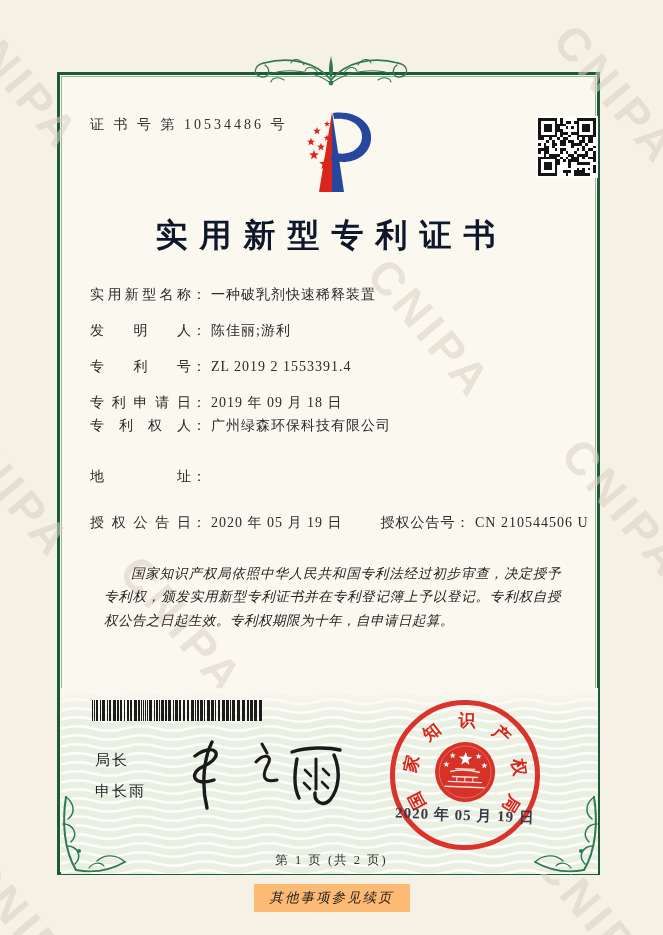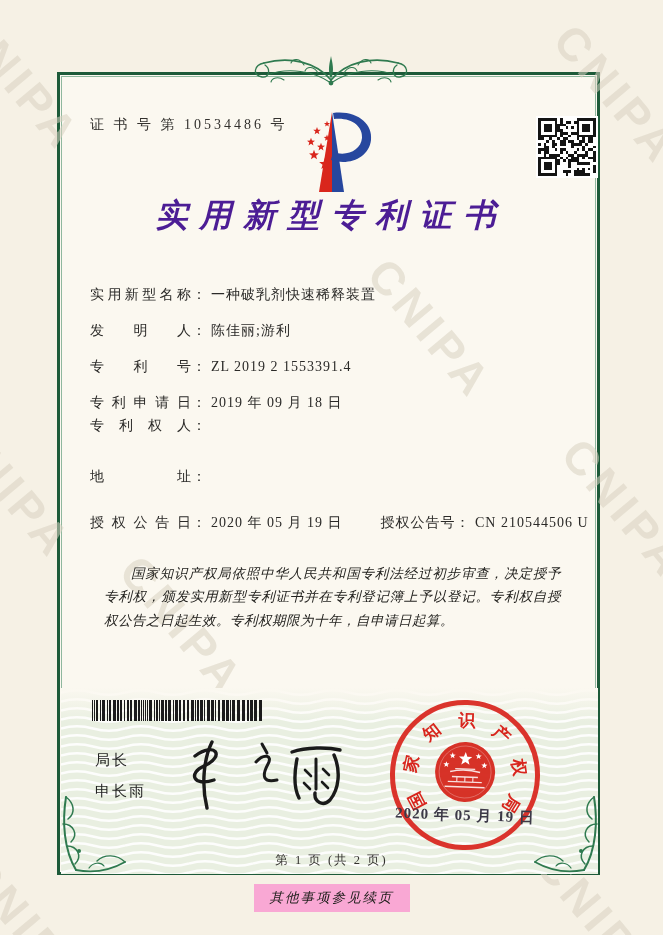--- a/index.html
+++ b/index.html
@@ -17,22 +17,22 @@
   .waveband{position:absolute;z-index:2;left:61px;top:688px;width:537px;height:186px;}
   .waveband .fade{position:absolute;left:0;top:0;right:0;height:34px;
       background:linear-gradient(#fbf8f0,rgba(251,248,240,0));}
   
   .orn{position:absolute;z-index:3;pointer-events:none;}
   
   .content{position:absolute;inset:0;z-index:4;}
   .certno{position:absolute;left:90px;top:116px;font-size:14px;letter-spacing:3px;color:#33312e;}
   .logo{position:absolute;left:281px;top:100px;}
   .qr{position:absolute;left:536px;top:116px;background:#fff;padding:2px;}
-  .title{position:absolute;left:0;top:194px;width:100%;text-align:center;
-         font-size:32px;font-weight:700;letter-spacing:12px;color:#4c1d95;font-style:italic;}
+  .title{position:absolute;left:0;top:214px;width:100%;text-align:center;
+         font-size:32px;font-weight:700;letter-spacing:12px;color:#0f172a;}
   .row{position:absolute;left:90px;right:86px;font-size:14px;line-height:22px;
        letter-spacing:1px;color:#2b2a28;display:flex;align-items:flex-end;}
   .flabel{display:inline-block;width:102px;text-align:justify;text-align-last:justify;flex:none;}
   .fcolon{flex:none;}
   .fvalue{margin-left:4px;white-space:nowrap;}
   .addr2{margin-left:18px;}
   .pair2{margin-left:38px;white-space:nowrap;}
   .paras{position:absolute;left:88px;right:86px;top:546px;font-size:13.5px;
          line-height:23.4px;color:#23221f;font-style:italic;letter-spacing:.5px;}
   .paras p{margin:16px;text-indent:2em;text-align:justify;}
@@ -46,21 +46,21 @@
   .seal-text{position:absolute;inset:0;}
   .sealchar{position:absolute;left:50%;top:50%;width:20px;height:20px;margin:-10px 0 0 -10px;
             text-align:center;font:700 17px "Liberation Serif",serif;color:#d8251d;}
   .emblem{position:absolute;left:42px;top:39px;}
   .sealdate{position:absolute;left:378px;top:806px;width:174px;text-align:center;z-index:5;
             font:700 15px "Liberation Serif",serif;color:#3c3947;letter-spacing:1px;
             transform:rotate(2deg);}
   .pageinfo{position:absolute;left:0;top:852px;width:100%;text-align:center;
             font-size:12.5px;color:#33312e;letter-spacing:2px;}
   .note{position:absolute;left:0;top:884px;width:100%;text-align:center;}
-  .note span{display:inline-block;background:#f9a8d4;padding:5px 16px;
+  .note span{display:inline-block;background:#fdba74;padding:5px 16px;
              font-size:13.5px;font-style:italic;letter-spacing:2px;color:#23221f;}
 </style>
 </head>
 <body>
 
 <div class="page">
 
   <span class="wm" style="left:-14px;top:0">CNIPA</span>
   <span class="wm" style="left:584px;top:14px">CNIPA</span>
   <span class="wm" style="left:398px;top:248px">CNIPA</span>
@@ -402,20 +402,21 @@
       <span class="fvalue">ZL 2019 2 1553391.4</span>
     </div>
     <div class="row" style="top:392px">
       <span class="flabel">专利申请日</span>
         <span class="fcolon">：</span>
       <span class="fvalue">2019 年 09 月 18 日</span>
     </div>
     <div class="row" style="top:415px">
       <span class="flabel">专利权人</span>
         <span class="fcolon">：</span>
+      <span class="fvalue">广州绿森环保科技有限公司</span>
     </div>
     <div class="row" style="top:466px">
       <span class="flabel">地址</span>
         <span class="fcolon">：</span>
     </div>
     <div class="row" style="top:512px">
       <span class="flabel">授权公告日</span>
         <span class="fcolon">：</span>
       <span class="fvalue">2020 年 05 月 19 日</span>
       <span class="pair2">

